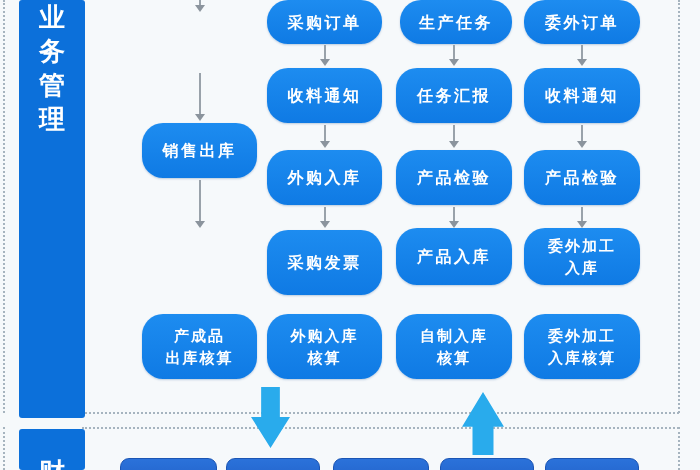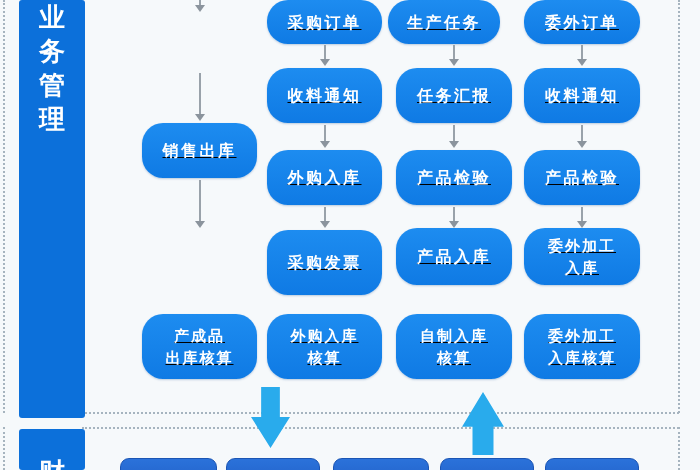--- a/index.html
+++ b/index.html
@@ -10,21 +10,21 @@
   .dash-v{position:absolute;width:0;border-left:2px dotted var(--dashed-border,#a6b4bf);}
 
   
   .side-block{position:absolute;left:19px;width:66px;background:var(--sidebar-blue,#0c70da);border-radius:3px;}
   .vlabel{display:block;width:30px;margin:0 auto;text-align:center;color:#fff;
           font-weight:700;font-size:26px;line-height:34px;word-break:break-all;}
 
   
   .box{position:absolute;width:115px;background:linear-gradient(180deg,#1d8cf0 0%,var(--box-blue,#0f7ae4) 100%);
        border-radius:21px;display:flex;flex-direction:column;justify-content:center;align-items:center;
-       box-shadow:0 1px 2px rgba(16,70,140,.25);text-decoration:underline;}
+       box-shadow:0 1px 2px rgba(16,70,140,.25);}
   .box span{display:block;color:#fff;font-weight:700;font-size:16px;letter-spacing:2.5px;line-height:21px;text-align:center;}
   .box.two span{font-size:15px;letter-spacing:2px;line-height:22px;}
 
   
   .conn{position:absolute;width:12px;display:flex;flex-direction:column;align-items:center;}
   .conn .cl{width:2px;background:var(--connector-gray,#99a2aa);}
   .conn .ch{width:0;height:0;border-left:5px solid transparent;border-right:5px solid transparent;
             border-top:7px solid #8b949d;}
 
   
@@ -75,21 +75,21 @@
     <span>外购入库</span>
   </div>
   <div class="box" style="left:267px;top:230px;height:65px">
     <span>采购发票</span>
   </div>
   <div class="box two" style="left:267px;top:314px;height:65px">
     <span>外购入库</span>
     <span>核算</span>
   </div>
 
-  <div class="box" style="left:388px;top:0;height:44px;width:112px">
+  <div class="box" style="left:400px;top:0;height:44px;width:112px">
     <span>生产任务</span>
   </div>
   <div class="box" style="left:396px;top:68px;height:55px;width:116px">
     <span>任务汇报</span>
   </div>
   <div class="box" style="left:396px;top:150px;height:55px;width:116px">
     <span>产品检验</span>
   </div>
   <div class="box" style="left:396px;top:228px;height:57px;width:116px">
     <span>产品入库</span>

